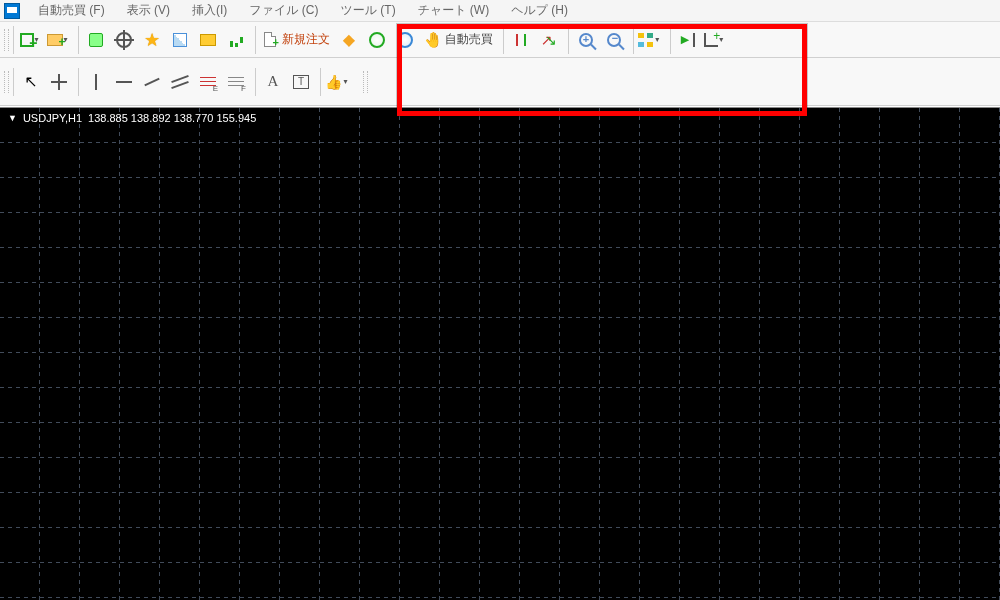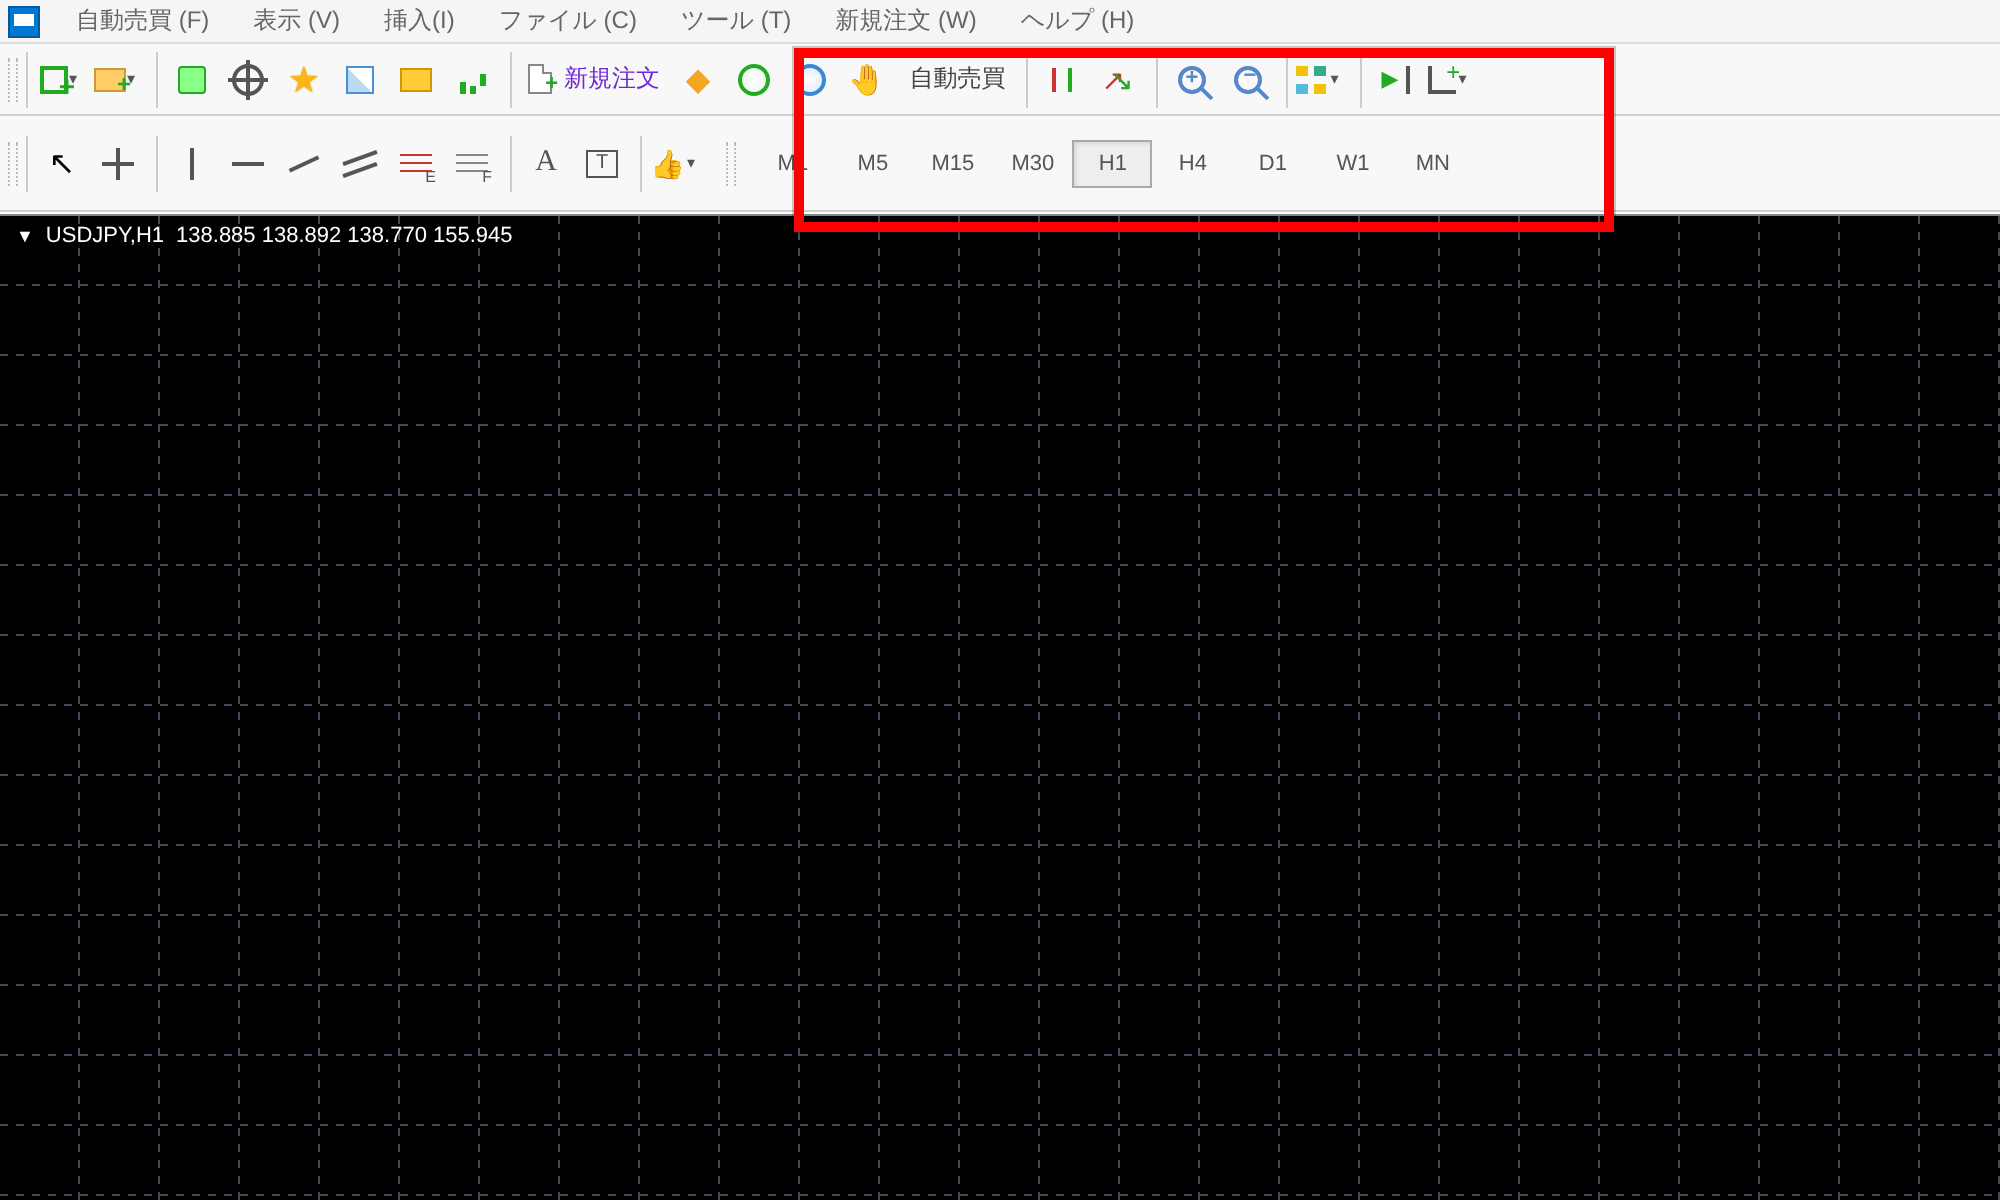--- a/index.html
+++ b/index.html
@@ -97,36 +97,36 @@
   .vlines { background: repeating-linear-gradient(to right, transparent 0 39px, rgba(130,150,180,0.5) 39px 40px); 
     -webkit-mask: repeating-linear-gradient(to bottom, #000 0 4px, transparent 4px 8px);
     mask: repeating-linear-gradient(to bottom, #000 0 4px, transparent 4px 8px);}
   .hlines { background: repeating-linear-gradient(to bottom, transparent 0 34px, rgba(130,150,180,0.5) 34px 35px);
     -webkit-mask: repeating-linear-gradient(to right, #000 0 4px, transparent 4px 8px);
     mask: repeating-linear-gradient(to right, #000 0 4px, transparent 4px 8px);}
   
   .chart-title { position: absolute; top: 4px; left: 8px; color: #fff; font-size: 11px; font-family: Arial, sans-serif; display: flex; align-items: center; gap: 6px; }
   .chart-title .dropdown-tri { font-size: 9px; }
   
-  .new-order-label { font-size: 12px; color: #6d28d9; }
-  .auto-trade-label { font-size: 12px; color: #444; margin-left: 12px; }
+  .new-order-label { font-size: 12px; color: #c2410c; }
+  .auto-trade-label { font-size: 12px; color: #444; margin-left: 2px; }
   
   .grip { width: 5px; height: 22px; border-left: 1px dotted #bbb; border-right: 1px dotted #bbb; margin-right: 2px; }
 </style>
 </head>
 <body>
 
 <div class="menubar">
   <div class="app-icon"></div>
   <div class="menu-item">自動売買 (F)</div>
   <div class="menu-item">表示 (V)</div>
   <div class="menu-item">挿入(I)</div>
   <div class="menu-item">ファイル (C)</div>
   <div class="menu-item">ツール (T)</div>
-  <div class="menu-item">新規注文 (W)</div>
+  <div class="menu-item">チャート (W)</div>
   <div class="menu-item">ヘルプ (H)</div>
 </div>
 
 <div class="toolbar-row">
   <div class="grip"></div>
   <div class="toolbar-group">
     <div class="tb-btn">
         <div class="ico-new"></div>
         <span class="dropdown-arrow">▾</span>
       </div>
@@ -251,31 +251,20 @@
         <div class="ico-text-box">T</div>
       </div>
   </div>
   <div class="toolbar-group">
     <div class="tb-btn">
         <span class="ico-thumb">👍</span>
         <span class="dropdown-arrow">▾</span>
       </div>
   </div>
   <div class="grip" style="margin-left:6px;"></div>
-  <div class="tf-group">
-    <div class="tf-btn">M1</div>
-    <div class="tf-btn">M5</div>
-    <div class="tf-btn">M15</div>
-    <div class="tf-btn">M30</div>
-    <div class="tf-btn active">H1</div>
-    <div class="tf-btn">H4</div>
-    <div class="tf-btn">D1</div>
-    <div class="tf-btn">W1</div>
-    <div class="tf-btn">MN</div>
-  </div>
 </div>
 
 <div class="chart-area">
   <div class="vlines"></div>
   <div class="hlines"></div>
   <div class="chart-title">
     <span class="dropdown-tri">▼</span>
     <span>USDJPY,H1</span>
     <span>138.885 138.892 138.770 155.945</span>
   </div>

